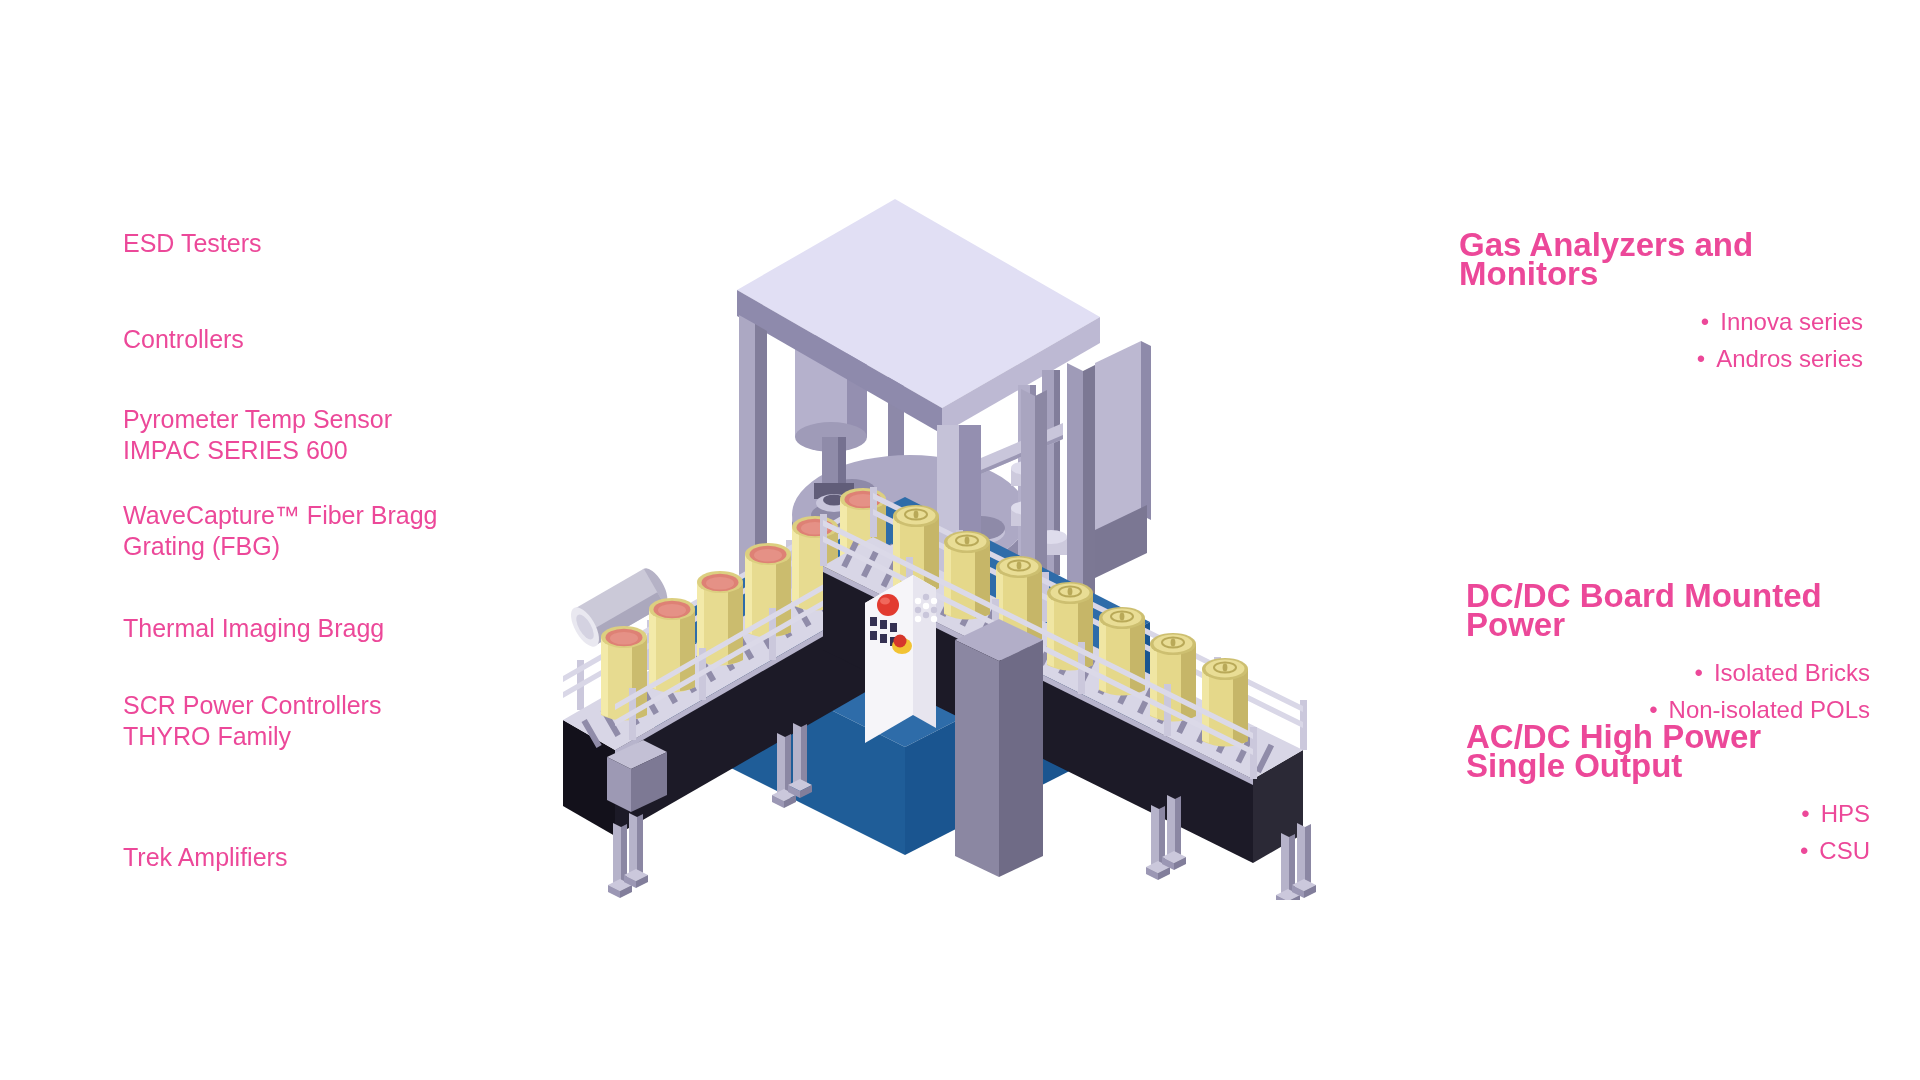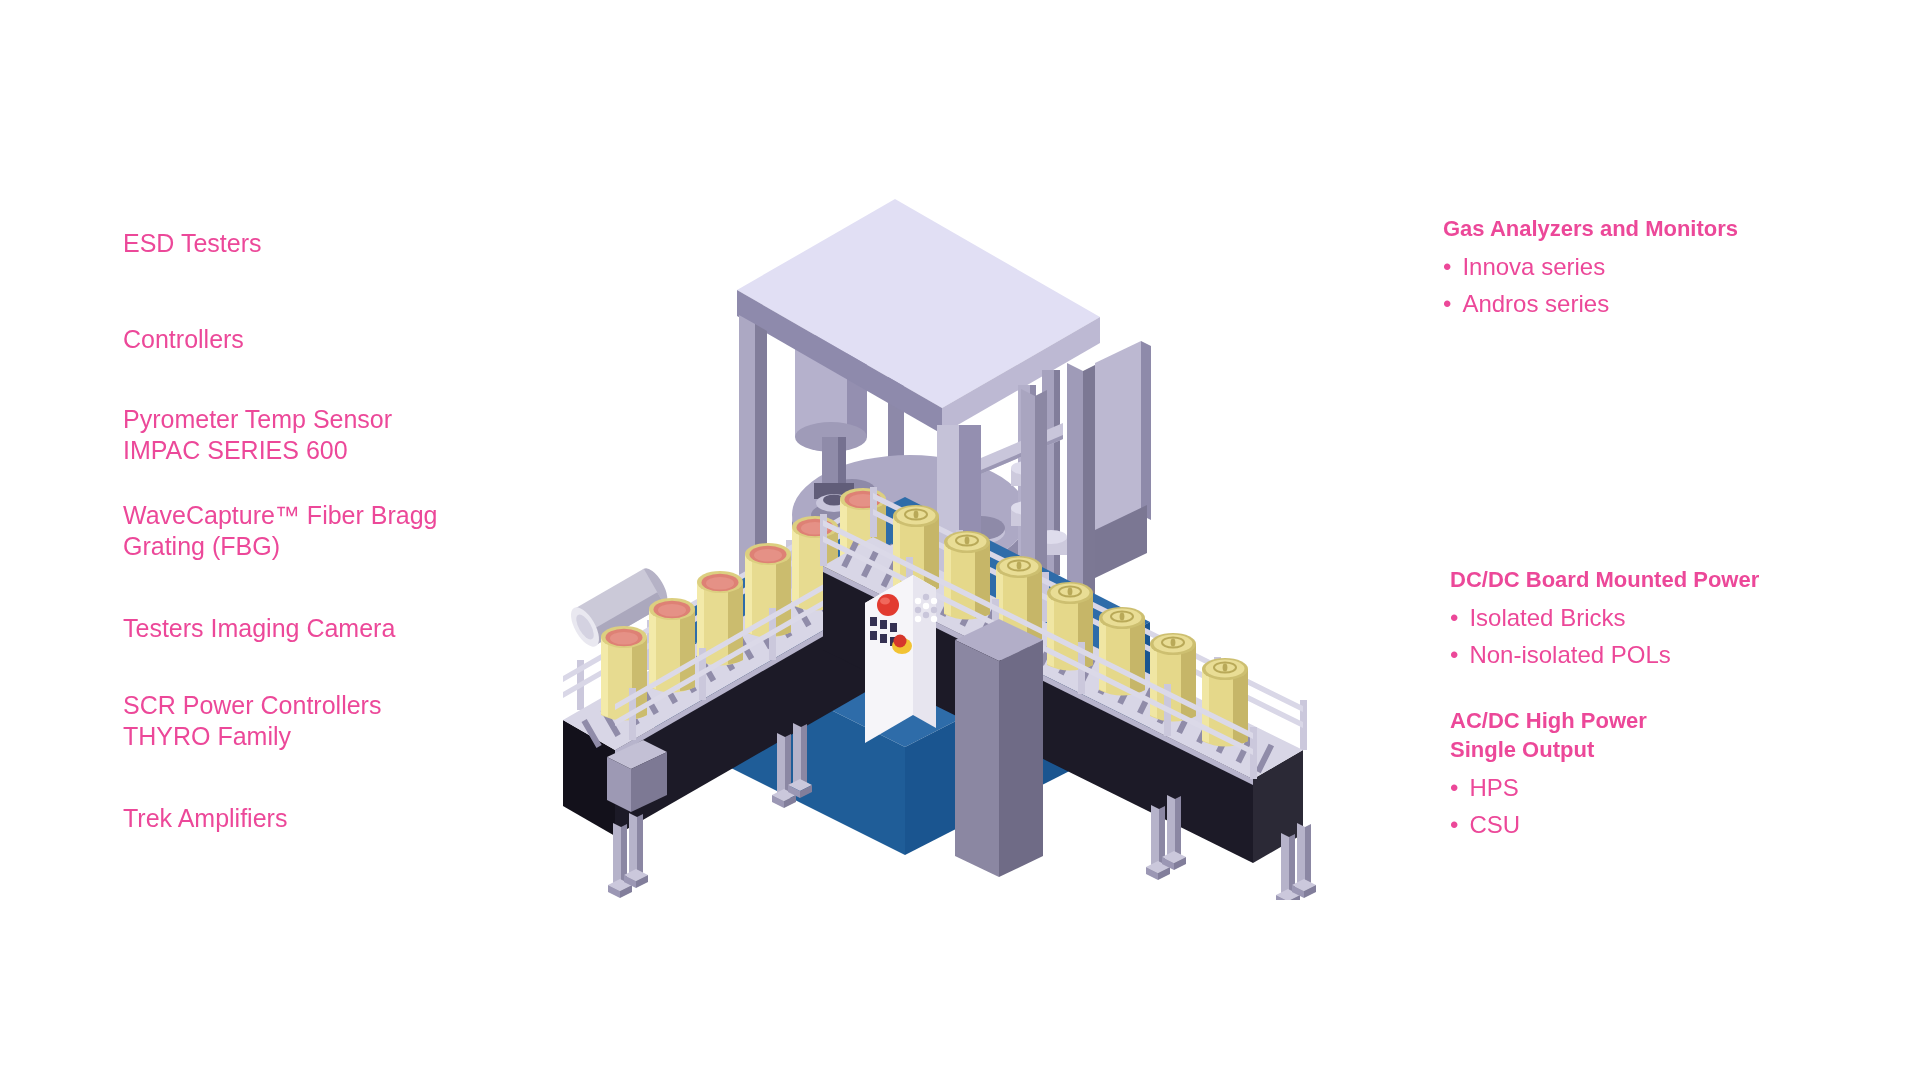--- a/index.html
+++ b/index.html
@@ -1,40 +1,40 @@
 <!DOCTYPE html>
 <html><head>
 <meta charset="utf-8">
 <style>
   html,body{margin:0;padding:0;background:#fff;}
   #stage{position:relative;width:1920px;height:1080px;background:#fff;overflow:hidden;
          font-family:"Liberation Sans", sans-serif;color:#ec4899;}
   .eq-item{position:absolute;left:123px;font-size:25px;line-height:31px;white-space:pre-line;}
   .rsec{position:absolute;width:420px;}
-  .rsec h3{margin:0;font-size:22px;line-height:29px;font-weight:bold;white-space:pre-line;}
-  .rrows{margin-top:6px;}
+  .rsec h3{margin:16px;font-size:33px;line-height:29px;font-weight:bold;white-space:pre-line;}
+  .rrows{margin-top:6px;text-align:right;}
   .rrow{font-size:24px;line-height:36.5px;white-space:nowrap;}
   .rrow .bullet{margin-right:11px;}
   #machine-svg{position:absolute;left:555px;top:185px;width:770px;height:715px;}
 </style>
 </head>
 <body>
 
 <div id="stage">
 
   <div class="eq-item" style="top:228px">ESD Testers</div>
   <div class="eq-item" style="top:324px">Controllers</div>
   <div class="eq-item" style="top:404px">Pyrometer Temp Sensor
 IMPAC SERIES 600</div>
   <div class="eq-item" style="top:500px">WaveCapture™ Fiber Bragg
 Grating (FBG)</div>
-  <div class="eq-item" style="top:613px">Testers Imaging Camera</div>
+  <div class="eq-item" style="top:613px">Thermal Imaging Bragg</div>
   <div class="eq-item" style="top:690px">SCR Power Controllers
 THYRO Family</div>
-  <div class="eq-item" style="top:803px">Trek Amplifiers</div>
+  <div class="eq-item" style="top:842px">Trek Amplifiers</div>
 
   <div class="rsec" style="top:214px;left:1443px">
     <h3>Gas Analyzers and Monitors</h3>
     <div class="rrows">
       <div class="rrow"><span class="bullet">•</span><span>Innova series</span></div>
       <div class="rrow"><span class="bullet">•</span><span>Andros series</span></div>
     </div>
   </div>
 
 

